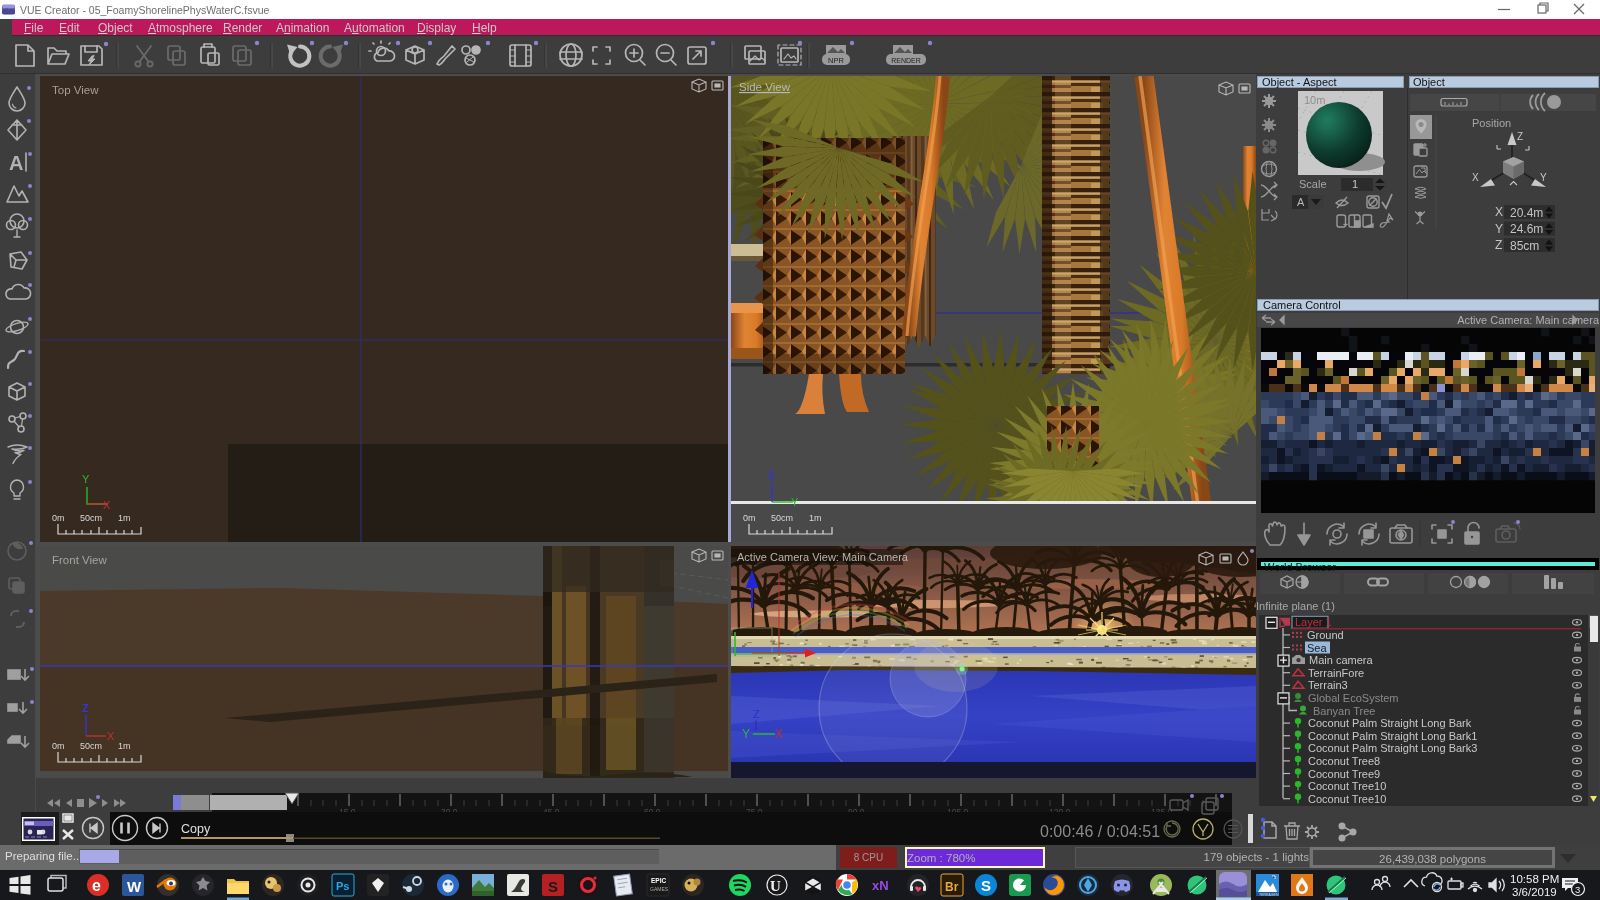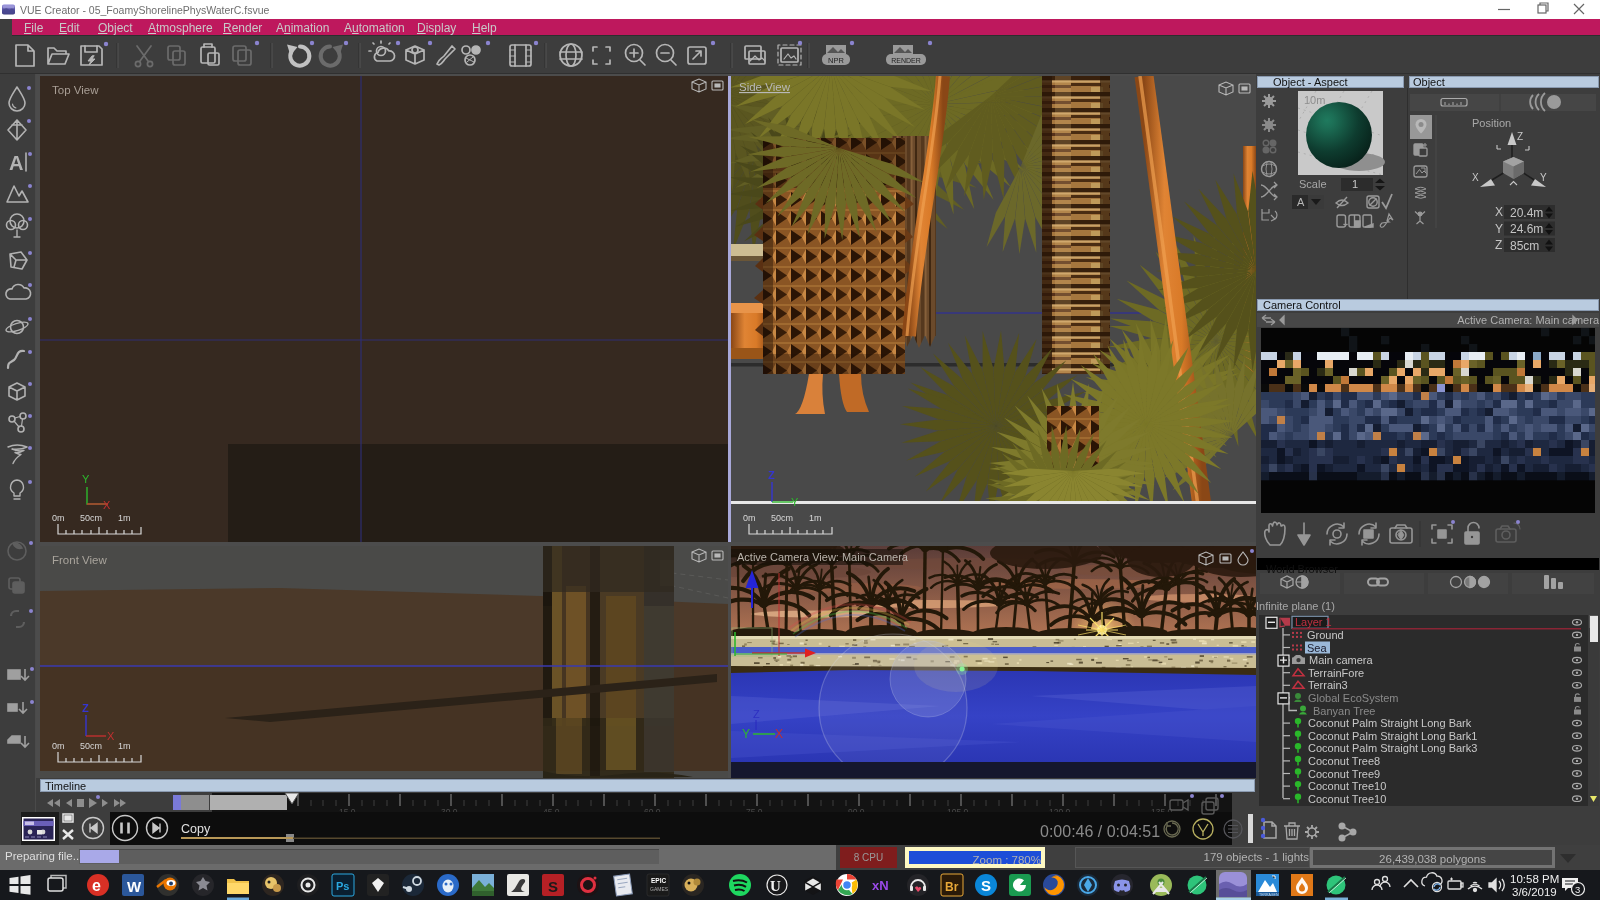--- a/index.html
+++ b/index.html
@@ -900,21 +900,21 @@
     <path d="M468 9 L475 6 L482 9 L482 16 L475 19 L468 16 Z M468 9 L475 12 L482 9 M475 12 L475 19"></path>
     <rect x="489" y="8" width="11" height="9" rx="1"></rect>
         <rect x="492" y="11" width="5" height="3" fill="#b9b9b9"></rect>
     <path d="M512 6 C 509 10 507 12 507 14 A 5 5 0 0 0 517 14 C 517 12 515 10 512 6 Z"></path>
   </g>
   <circle cx="521" cy="5" r="2" fill="#8b84cf"></circle>
 </svg>
 
 <div class="abs" style="left:1256px;top:74px;width:344px;height:771px;background:#3d3d3d">
 
-  <div class="abs" style="left:1px;top:2px;width:147px;height:12px;background:#b9cbdf;border:1px solid #8a9ab0;color:#111;font-size:11px;line-height:11px;padding-left:15px">Object - Aspect</div>
+  <div class="abs" style="left:1px;top:2px;width:147px;height:12px;background:#b9cbdf;border:1px solid #8a9ab0;color:#111;font-size:11px;line-height:11px;padding-left:4px">Object - Aspect</div>
 
   <div class="abs" style="left:153px;top:2px;width:190px;height:12px;background:#b9cbdf;border:1px solid #8a9ab0;color:#111;font-size:11px;line-height:11px;padding-left:3px">Object</div>
   <div class="abs" style="left:151px;top:14px;width:1px;height:211px;background:#2e2e2e"></div>
 
   <svg class="abs" style="left:0;top:14px" width="151" height="211" viewBox="0 0 151 211">
     <g stroke="#9a9a9a" stroke-width="1.4" fill="none">
       <g>
             <circle cx="13" cy="13" r="3.5" fill="#9a9a9a"></circle>
             <path d="M13 6 L13 20 M6 13 L20 13 M8 8 L18 18 M18 8 L8 18" stroke-width="2"></path>
           </g>
@@ -1801,21 +1801,21 @@
             <circle cx="250" cy="18" r="4"></circle>
             <path d="M258 6 a6 6 0 0 1 6 6" stroke-width="1.2"></path>
           </g>
     </g>
     <g fill="#8b84cf">
           <circle cx="197" cy="5" r="2"></circle>
           <circle cx="262" cy="5" r="2"></circle>
         </g>
   </svg>
 
-  <div class="abs" style="left:1px;top:484px;width:342px;height:12px;background:#5eead4;border:6px solid #000000;color:#111;font-size:11px;line-height:11px;padding-left:3px">World Browser</div>
+  <div class="abs" style="left:1px;top:484px;width:342px;height:12px;background:#5eead4;border:4px solid #000000;color:#111;font-size:11px;line-height:11px;padding-left:3px">World Browser</div>
   <svg class="abs" style="left:0;top:497px" width="344" height="26" viewBox="0 0 344 26">
     <rect x="4" y="2" width="80" height="21" fill="#424242"></rect>
     <rect x="88" y="2" width="80" height="21" fill="#424242"></rect>
     <rect x="172" y="2" width="80" height="21" fill="#424242"></rect>
     <rect x="256" y="2" width="82" height="21" fill="#424242"></rect>
     <g stroke="#a2a2a2" stroke-width="1.3" fill="none">
       <path d="M25 8 L31 5 L37 8 L37 14 L31 17 L25 14 Z M25 8 L31 11 L37 8 M31 11 L31 17"></path>
       <circle cx="46" cy="11" r="6"></circle>
           <path d="M40 11 L52 11 M46 5 L46 17" stroke-width="1"></path>
           <path d="M46 5 a 6 6 0 0 1 0 12 Z" fill="#a2a2a2"></path>
@@ -1971,21 +1971,20 @@
             <circle cx="86" cy="12" r="3.5"></circle>
             <circle cx="86" cy="24" r="3.5"></circle>
             <circle cx="97" cy="18" r="3.5"></circle>
             <path d="M86 12 L97 18 L86 24" stroke="#a8a8a8" stroke-width="1.5" fill="none"></path>
           </g>
     </g>
   </svg>
 </div>
 
 <div class="abs" style="left:36px;top:778px;width:1220px;height:67px;background:#3d3d3d">
-  <div class="abs" style="left:4px;top:1px;width:1215px;height:13px;background:#b9cbdf;border:1px solid #8a9ab0;color:#111;font-size:11px;line-height:12px;padding-left:4px">Timeline</div>
   <svg class="abs" style="left:0;top:15px;overflow:visible" width="1220" height="52" viewBox="0 0 1220 52">
     <rect x="176" y="0" width="1020" height="52" fill="#131313"></rect>
 
     <g fill="#8e8e8e">
       <path d="M10 6 L10 14 M17 6 L11 10 L17 14 Z M24 6 L18 10 L24 14 Z"></path>
       <path d="M30 6 L36 10 L30 14 Z" transform="rotate(180 33 10)"></path>
       <rect x="41" y="6" width="7" height="8"></rect>
       <path d="M53 5 L61 10 L53 15 Z"></path>
       <circle cx="62" cy="4" r="2" fill="#8b84cf"></circle>
       <path d="M66 6 L72 10 L66 14 Z M73 6 L73 14"></path>
@@ -2078,21 +2077,21 @@
         </g>
   </svg>
 </div>
 
 <div class="abs" style="left:0;top:845px;width:1600px;height:25px;background:#6b6b6b">
   <div class="abs" style="left:5px;top:5px;font-size:11.5px;color:#dedede">Preparing file...</div>
   <div class="abs" style="left:79px;top:4px;width:580px;height:15px;background:#5e5e5e;border-top:1px solid #4a4a4a"></div>
   <div class="abs" style="left:80px;top:5px;width:39px;height:13px;background:#a9a9e8"></div>
   <div class="abs" style="left:836px;top:0;width:764px;height:25px;background:#3f3f3f">
     <div class="abs" style="left:4px;top:2px;width:57px;height:21px;background:#7f1d1d;color:#9a9a9a;font-size:10px;text-align:center;line-height:21px">8 CPU</div>
-    <div class="abs" style="left:69px;top:2px;width:140px;height:21px;background:#1d4ed8;border:4px solid #fef9c3;color:#b2b2b2;font-size:11.5px;text-align:right;line-height:19px">Zoom : 780%</div>
+    <div class="abs" style="left:69px;top:2px;width:140px;height:21px;background:#6d28d9;border:2px solid #fef9c3;color:#b2b2b2;font-size:11.5px;text-align:left;line-height:19px">Zoom : 780%</div>
     <div class="abs" style="left:239px;top:2px;width:235px;height:21px;background:#454545;border:1px solid #565656;color:#b2b2b2;font-size:11.5px;text-align:right;line-height:19px">179 objects - 1 lights</div>
     <div class="abs" style="left:474px;top:2px;width:245px;height:21px;background:#454545;border:3px solid #737373;color:#b2b2b2;font-size:11.5px;text-align:center;line-height:19px">26,439,038 polygons</div>
     <svg class="abs" style="left:722px;top:7px" width="20" height="12">
           <path d="M2 2 L18 2 L10 11 Z" fill="#2e2e2e"></path>
         </svg>
   </div>
 </div>
 
 <div class="abs" style="left:0;top:870px;width:1600px;height:30px;background:#16181c">
 <svg class="abs" style="left:0;top:0" width="1600" height="30" viewBox="0 0 1600 30">

